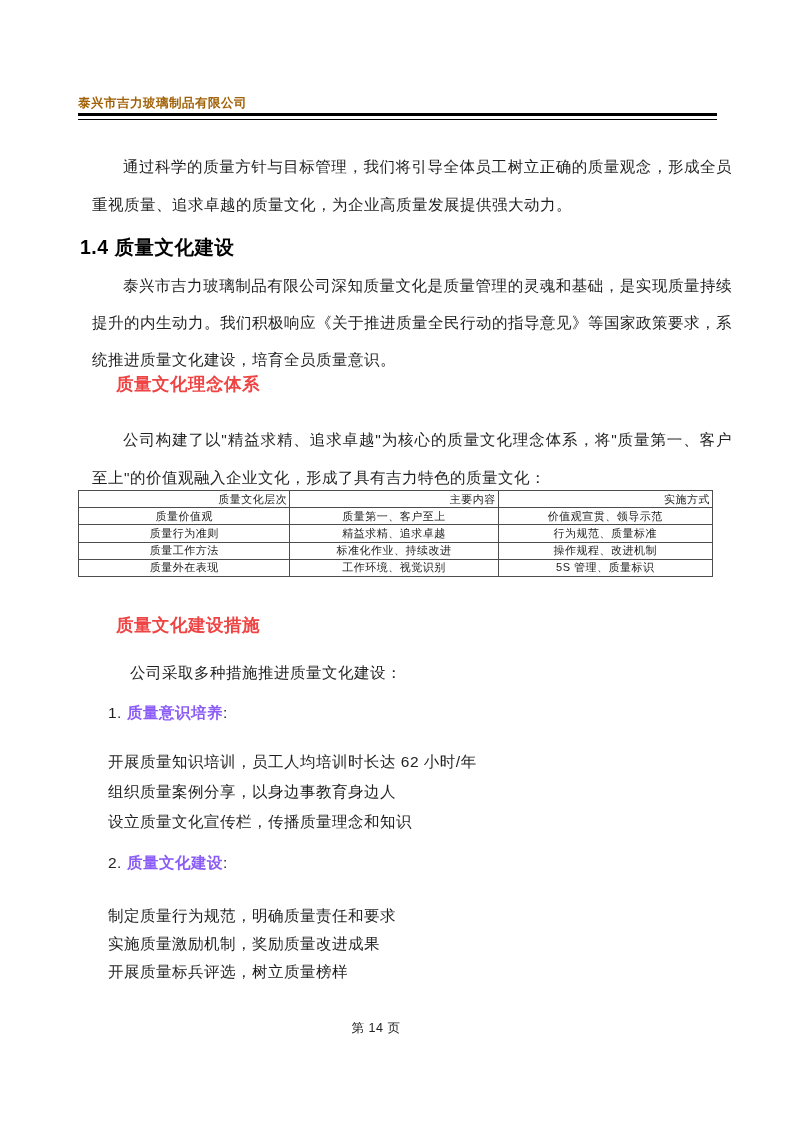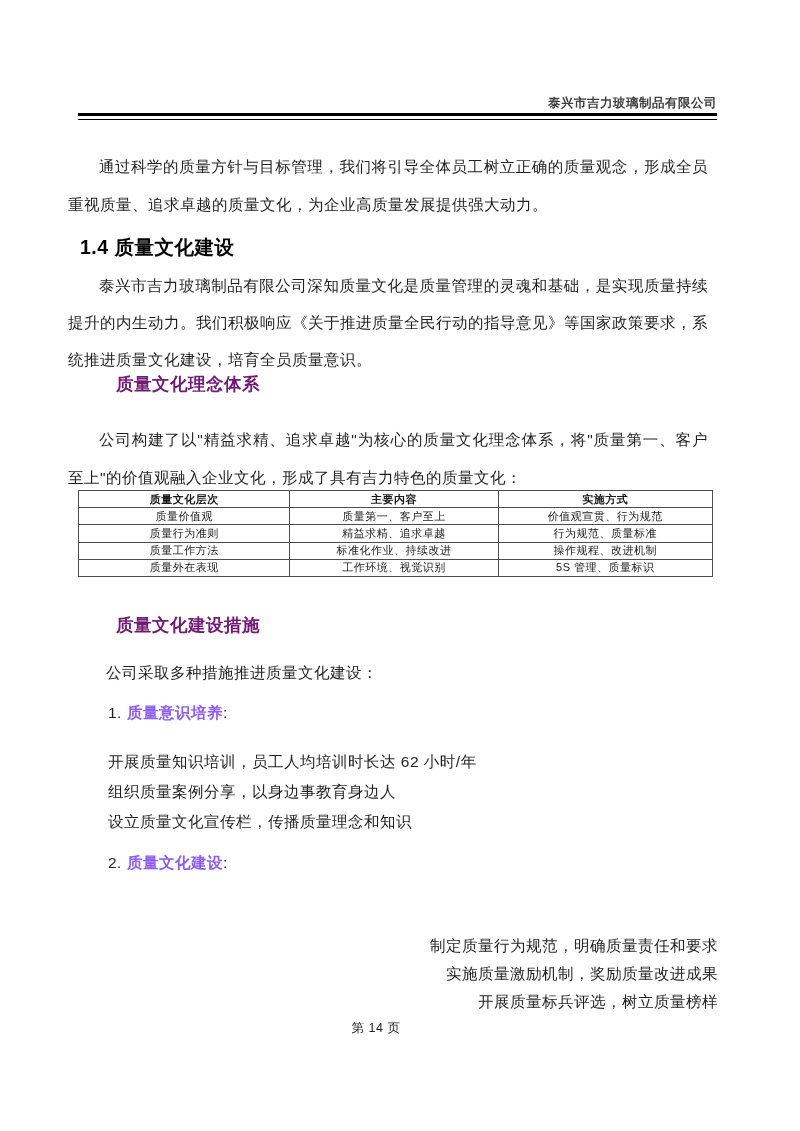--- a/index.html
+++ b/index.html
@@ -8,82 +8,81 @@
     width:800px;height:1131px;
     background:#ffffff;
     font-family:"Liberation Sans","DejaVu Sans",sans-serif;
     color:#1a1a1a;
     overflow:hidden;
   }
   .abs{position:absolute;}
   
   .hdr-company{
     left:78px;width:639px;top:96px;
-    text-align:right;
-    font-size:12.5px;font-weight:bold;color:#404040;
+    font-size:12.5px;font-weight:bold;color:#a16207;
     letter-spacing:.5px;line-height:14px;
   }
   .rule{left:78px;width:639px;background:#000;}
   .rule-thick{top:113px;height:2.5px;}
   .rule-thin{top:118.5px;height:1px;}
   
   .para{
-    left:68px;width:640px;
+    left:92px;width:640px;
     font-size:15.5px;letter-spacing:.5px;
     text-align:justify;
     color:#1f1f1f;
   }
   .indent2{text-indent:2em;}
   .p1{top:148px;line-height:38px;}
   .p2{top:267px;line-height:37px;}
   .p3{top:421px;line-height:38px;}
   .p4{top:662px;line-height:22px;text-indent:2.45em;}
   
   .h1{
     left:80px;top:234px;
     font-size:19.5px;font-weight:bold;color:#000;
     letter-spacing:.5px;line-height:26px;
   }
   .h2{
     left:116px;
-    font-size:17.5px;font-weight:bold;color:#701a75;
+    font-size:17.5px;font-weight:bold;color:#ef4444;
     letter-spacing:.5px;line-height:24px;
   }
   .h2-concept{top:372px;}
   .h2-measures{top:613px;}
   
   .tbl-wrap{left:78px;top:490px;width:635px;}
   table.doc{
     border-collapse:collapse;width:635px;
     font-size:11px;letter-spacing:.5px;color:#1a1a1a;
     table-layout:fixed;
   }
   table.doc td,table.doc th{
     border:1px solid #4d4d4d;
     height:16.2px;padding:0 2px;
     text-align:center;vertical-align:middle;
     font-weight:normal;overflow:hidden;white-space:nowrap;
   }
-  table.doc th{font-weight:bold;}
+  table.doc th{font-weight:normal;text-align:right;}
   .c1{width:211px;}.c2{width:208px;}.c3{width:214px;}
   
   .list-head{
     left:108px;font-size:15.5px;letter-spacing:.5px;
     line-height:22px;color:#1f1f1f;
   }
   .list-head .num{margin-right:5px;}
   .list-head b{color:#8b5cf6;}
   .lh1{top:702px;}
   .lh2{top:852px;}
   .list-items{
     left:108px;width:610px;
     font-size:15.5px;letter-spacing:.5px;color:#1f1f1f;
   }
   .li1{top:747px;line-height:30px;}
-  .li2{top:932px;line-height:28px;text-align:right;}
+  .li2{top:902px;line-height:28px;}
   
   .footer{
     left:0;width:752px;top:1020px;
     text-align:center;font-size:12.5px;color:#222;
     letter-spacing:.5px;line-height:16px;
   }
 </style>
 </head>
 <body>
 
@@ -112,21 +111,21 @@
         </colgroup>
       <tbody>
           <tr>
         <th>质量文化层次</th>
         <th>主要内容</th>
         <th>实施方式</th>
       </tr>
       <tr>
         <td>质量价值观</td>
         <td>质量第一、客户至上</td>
-        <td>价值观宣贯、行为规范</td>
+        <td>价值观宣贯、领导示范</td>
       </tr>
       <tr>
         <td>质量行为准则</td>
         <td>精益求精、追求卓越</td>
         <td>行为规范、质量标准</td>
       </tr>
       <tr>
         <td>质量工作方法</td>
         <td>标准化作业、持续改进</td>
         <td>操作规程、改进机制</td>

